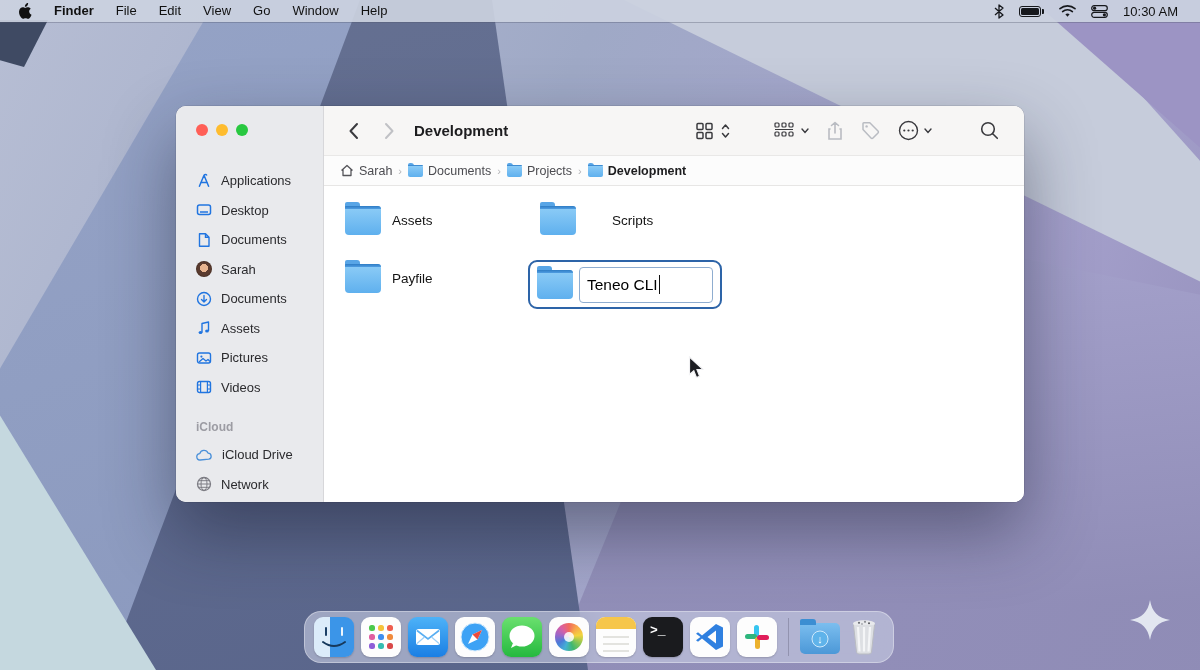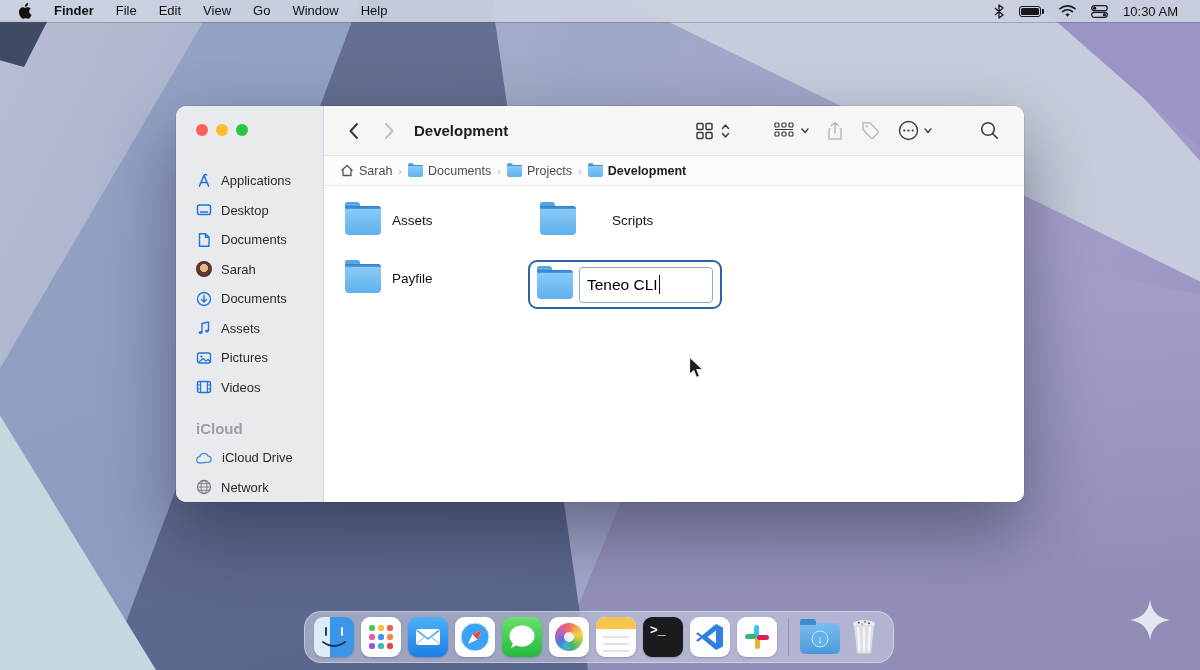--- a/index.html
+++ b/index.html
@@ -31,21 +31,21 @@
   
   .window { position:absolute; left:176px; top:106px; width:848px; height:396px; border-radius:10px;
             box-shadow:0 30px 70px rgba(20,25,45,.45), 0 0 0 .5px rgba(0,0,0,.15); overflow:hidden; z-index:10; background:#fff;}
   .sidebar { position:absolute; left:0; top:0; width:148px; height:100%; background:rgba(232,233,236,.96);
              border-right:1px solid #d7d7da; padding-top:18px; }
   .traffic { display:flex; gap:8px; padding-left:20px; margin-bottom:30px; }
   .tl { width:12px; height:12px; border-radius:50%; }
   .side-list { padding-left:20px; display:flex; flex-direction:column; }
   .side-item { display:flex; align-items:center; gap:9px; height:29.5px; font-size:13px; color:#2b2b2e; cursor:default; }
   .side-item svg { flex:0 0 auto; }
-  .side-header { font-size:15px; font-weight:700; color:#9c9ca3; margin:18px 0 6px; }
+  .side-header { font-size:12px; font-weight:700; color:#9c9ca3; margin:18px 0 6px; }
   .avatar { width:16px; height:16px; border-radius:50%; background:radial-gradient(circle at 50% 42%, #e8b48f 0 38%, #5a3b2e 39% 100%); border:.5px solid rgba(0,0,0,.15);}
 
   .main { position:absolute; left:148px; top:0; right:0; height:100%; display:flex; flex-direction:column; }
   .toolbar { height:50px; background:#f7f6f5; display:flex; align-items:center; border-bottom:1px solid #e9e8e7; padding:0 16px; }
   .nav-btn { width:26px; height:26px; display:flex; align-items:center; justify-content:center; }
   .win-title { font-size:15px; font-weight:700; color:#1d1d1f; margin-left:12px; }
   .tb-spacer { flex:1; }
   .tb-icon { display:flex; align-items:center; justify-content:center; padding:0 9px; }
 
   .pathbar { height:30px; background:#fcfcfc; border-bottom:1px solid #e7e6e5; display:flex; align-items:center; padding-left:16px;

